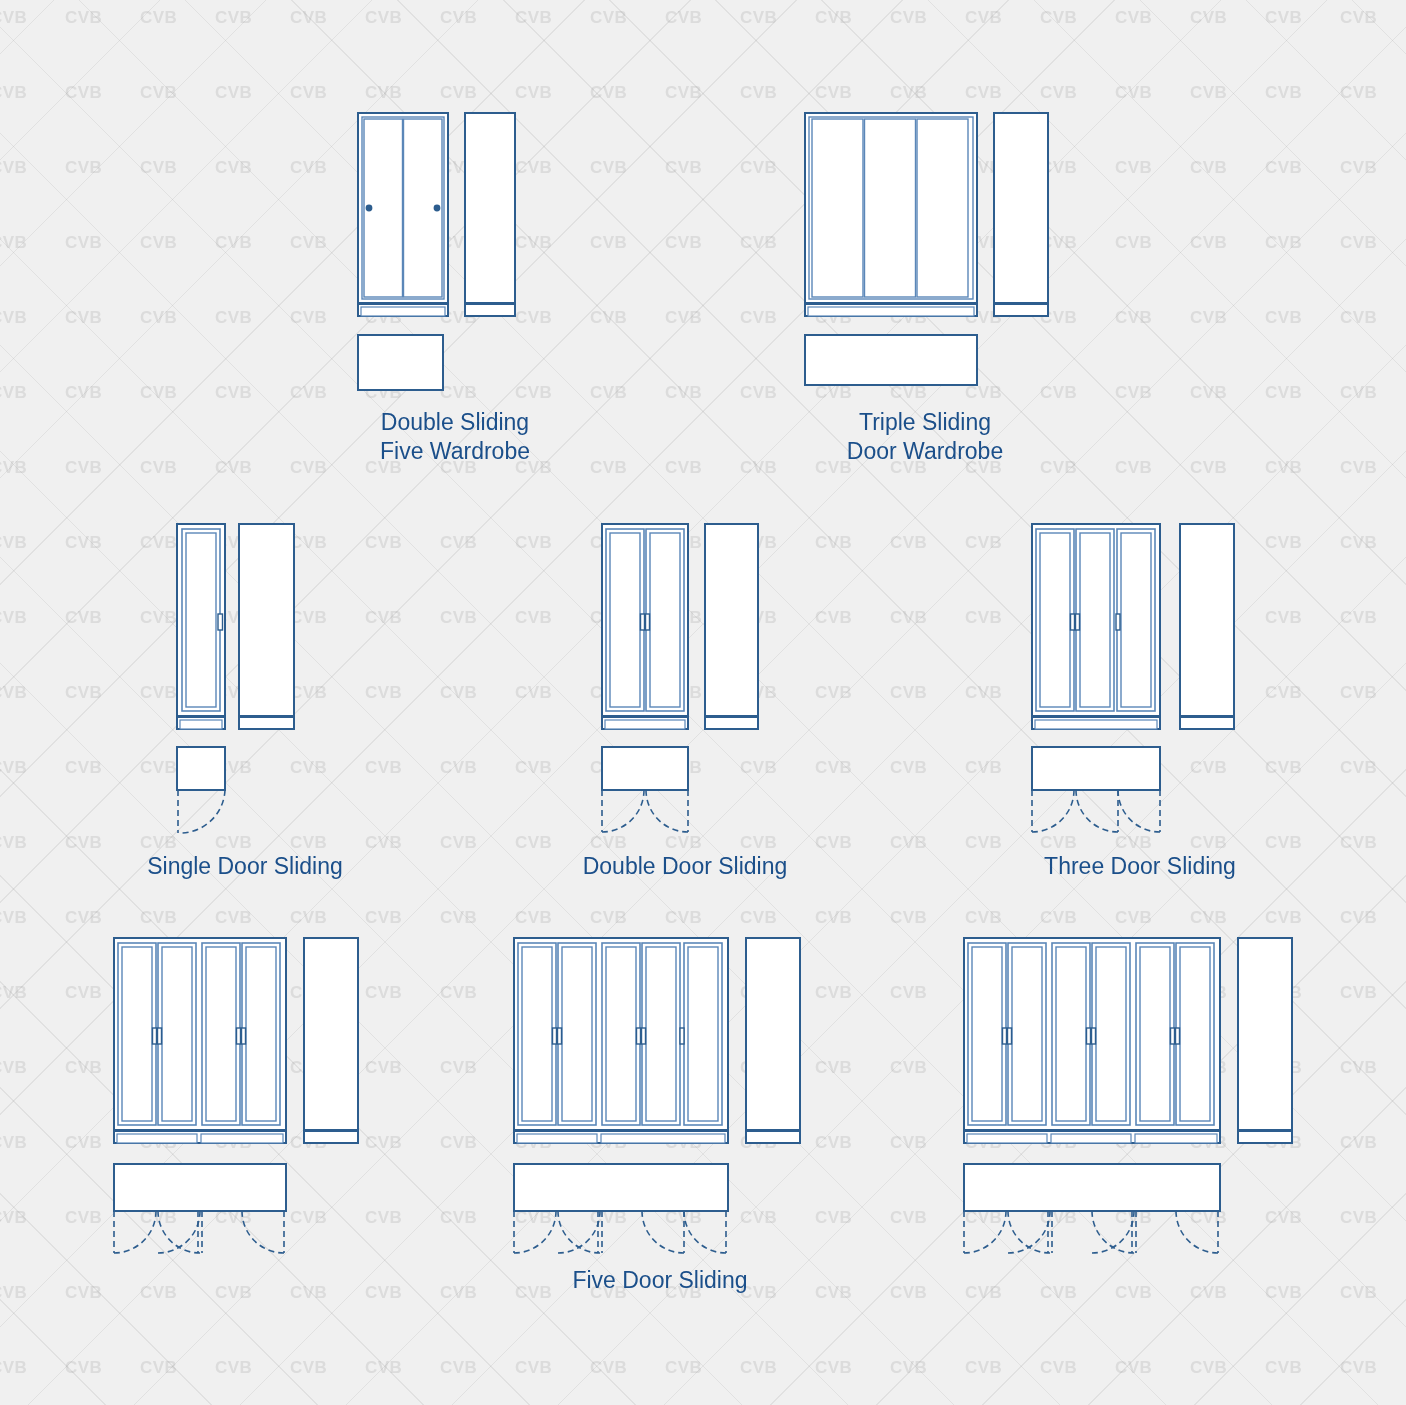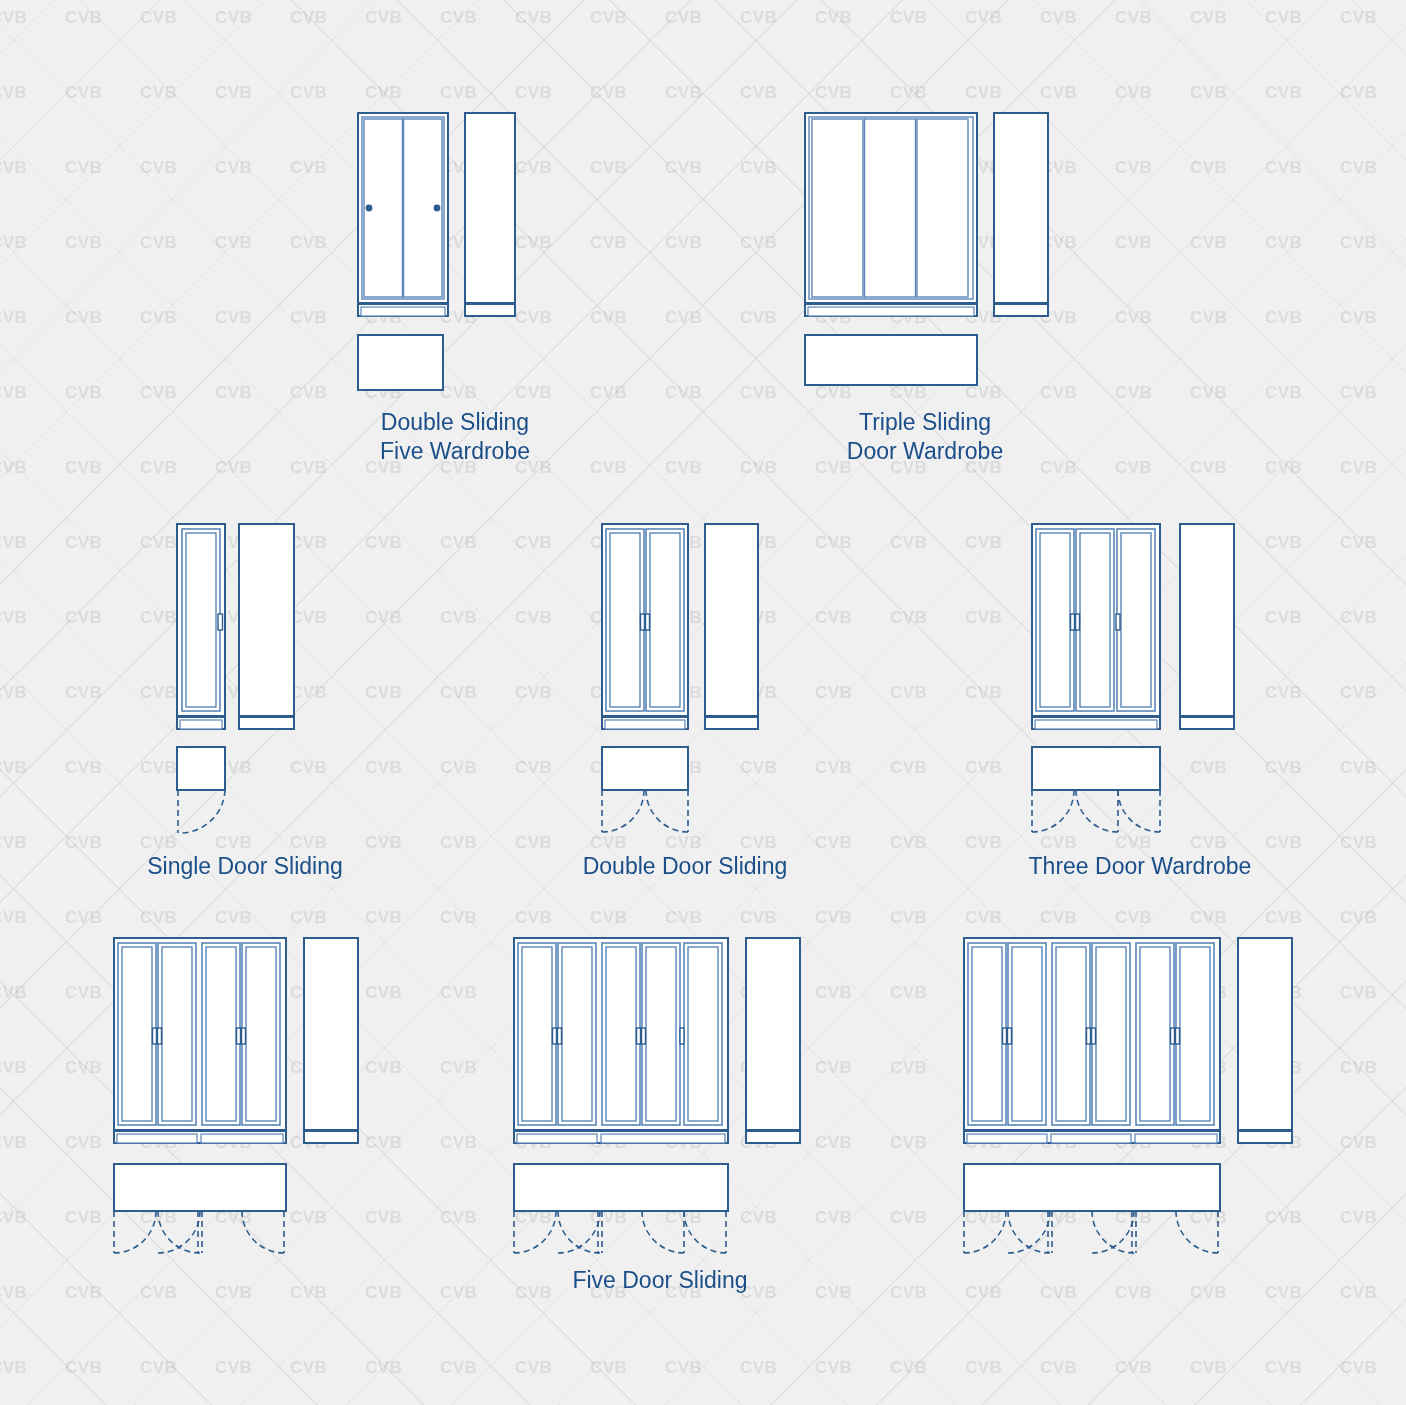--- a/index.html
+++ b/index.html
@@ -523,21 +523,21 @@
         <rect x="2" y="225" width="128" height="43"></rect>
         <path d="M 44 268 A 42 42 0 0 1 2 310" fill="none" stroke="#2d5d8e" stroke-width="1.6" stroke-dasharray="6 4"></path>
         <path d="M 46 268 A 42 42 0 0 0 88 310" fill="none" stroke="#2d5d8e" stroke-width="1.6" stroke-dasharray="6 4"></path>
         <path d="M 88 268 A 42 42 0 0 0 130 310" fill="none" stroke="#2d5d8e" stroke-width="1.6" stroke-dasharray="6 4"></path>
         <line x1="2" y1="268" x2="2" y2="310" stroke="#2d5d8e" stroke-width="1.6" stroke-dasharray="6 4"></line>
         <line x1="88" y1="268" x2="88" y2="310" stroke="#2d5d8e" stroke-width="1.6" stroke-dasharray="6 4"></line>
         <line x1="130" y1="268" x2="130" y2="310" stroke="#2d5d8e" stroke-width="1.6" stroke-dasharray="6 4"></line>
       </g>
     </svg>
   </div>
-  <div class="caption" style="left:985px;top:852px;width:310px;">Three Door Wardrobe</div>
+  <div class="caption" style="left:985px;top:852px;width:310px;">Three Door Sliding</div>
 
   <div class="cell" style="left:112px;top:936px;">
     <svg width="260" height="320" viewBox="0 0 260 320">
       <g fill="#ffffff" stroke="#2d5d8e" stroke-width="2">
         <rect x="2" y="2" width="172" height="192"></rect>
         <rect x="6" y="7" width="38" height="182" stroke="#5b87b8" stroke-width="1.6"></rect>
         <rect x="10" y="11" width="30" height="174" stroke="#5b87b8" stroke-width="1.4"></rect>
         <rect x="46" y="7" width="38" height="182" stroke="#5b87b8" stroke-width="1.6"></rect>
         <rect x="50" y="11" width="30" height="174" stroke="#5b87b8" stroke-width="1.4"></rect>
         <rect x="90" y="7" width="38" height="182" stroke="#5b87b8" stroke-width="1.6"></rect>

